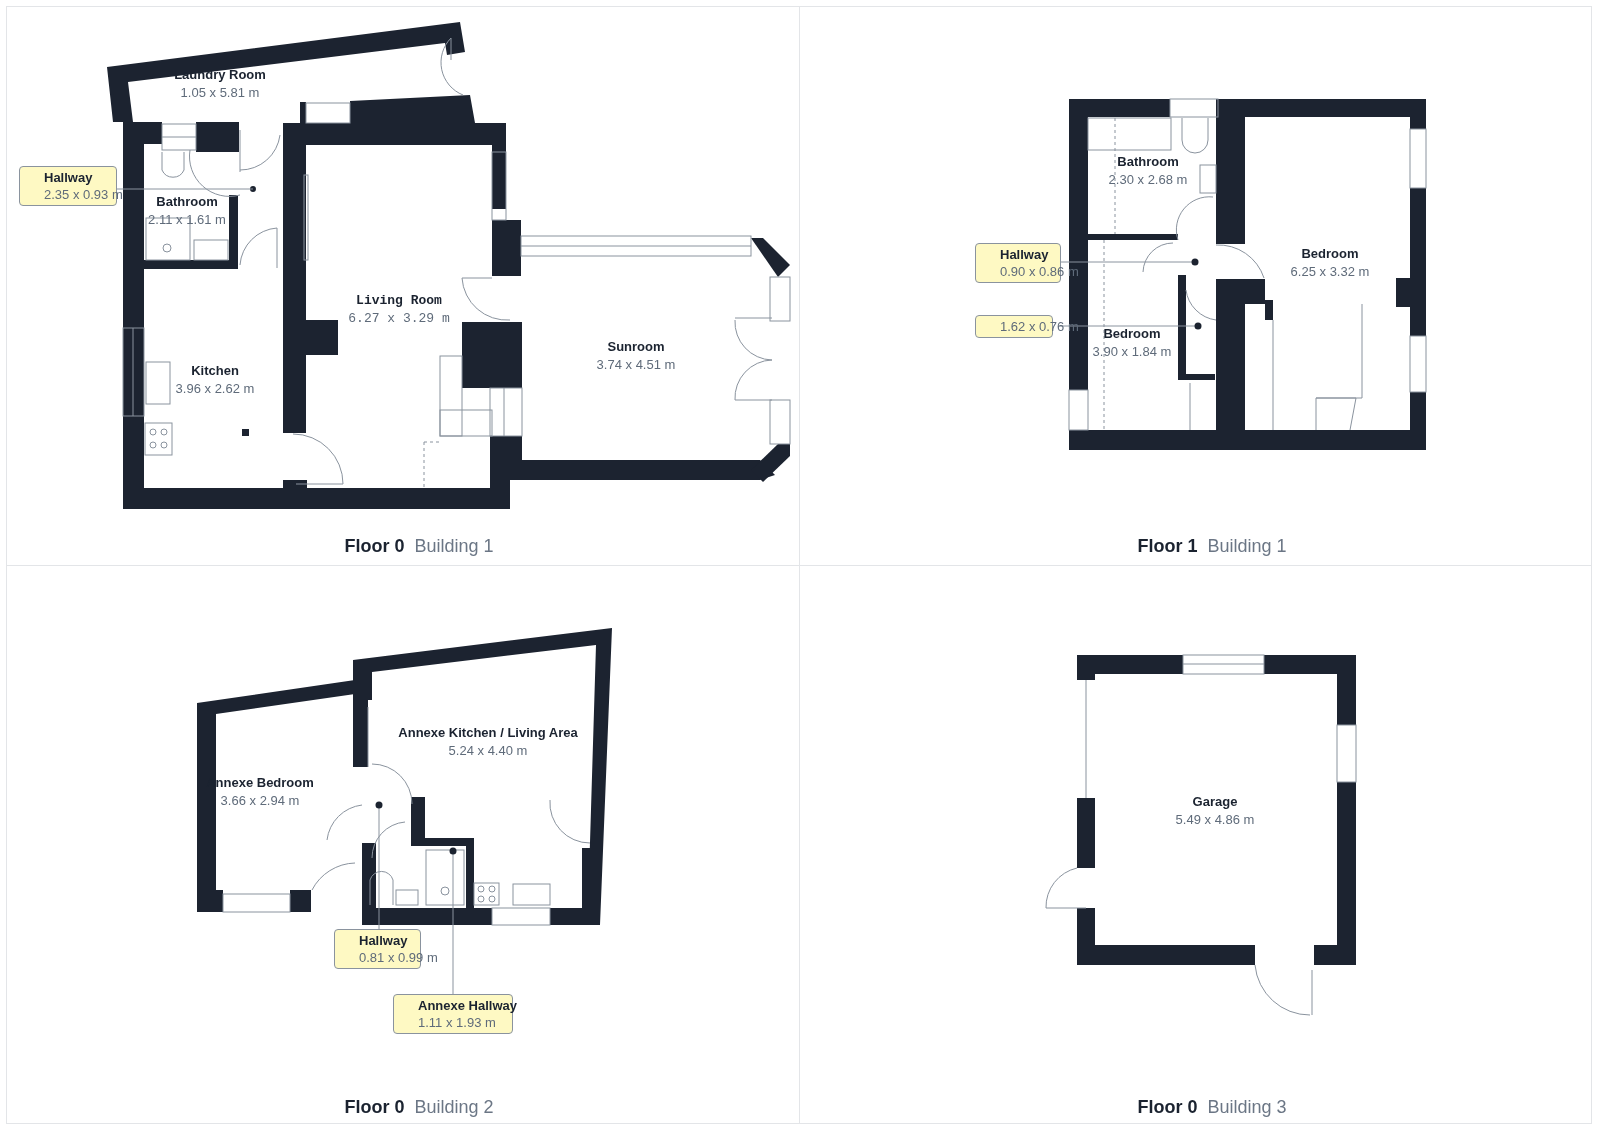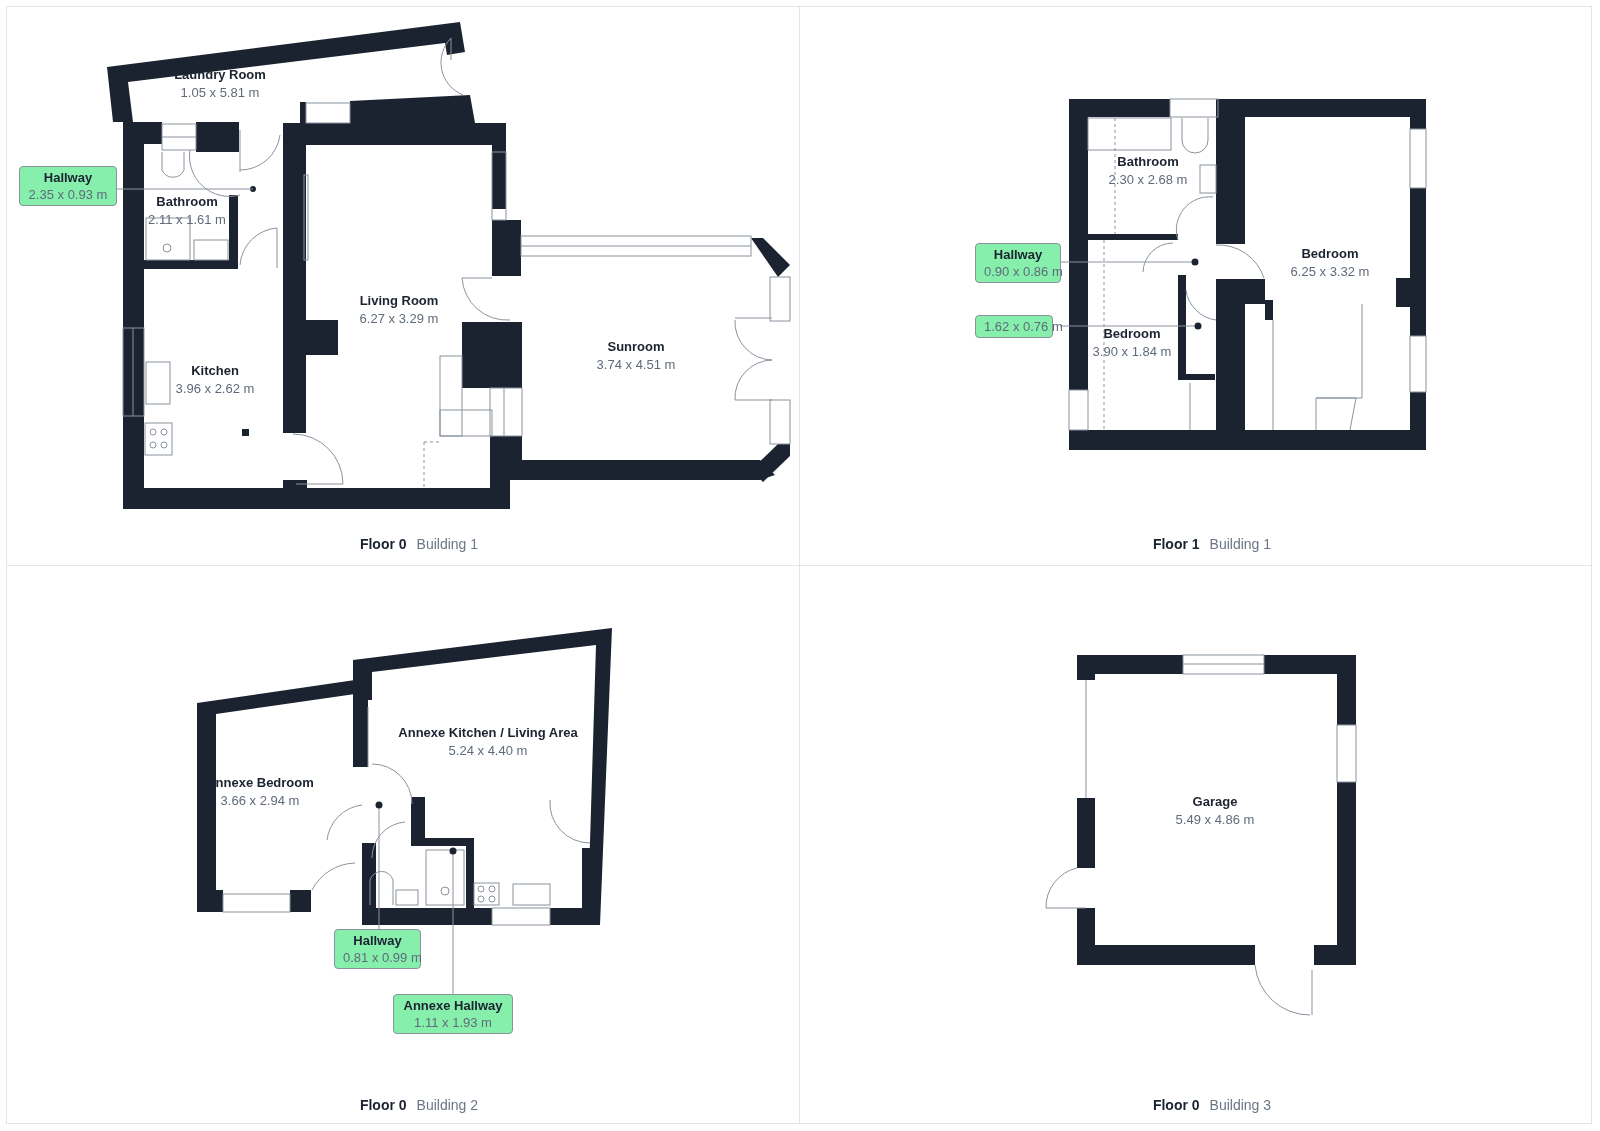--- a/index.html
+++ b/index.html
@@ -2,27 +2,27 @@
 <html><head>
 <meta charset="utf-8">
 <style>
   html,body{margin:0;padding:0;background:#ffffff;}
   body{width:1600px;height:1131px;position:relative;overflow:hidden;font-family:"Liberation Sans",sans-serif;}
   .frame{position:absolute;left:6px;top:6px;width:1586px;height:1118px;border:1px solid #e3e5e8;box-sizing:border-box;}
   .vdiv{position:absolute;left:799px;top:6px;width:1px;height:1118px;background:#e3e5e8;}
   .hdiv{position:absolute;left:6px;top:565px;width:1586px;height:1px;background:#e3e5e8;}
   .panel{position:absolute;}
   .plan{position:absolute;left:0;top:0;width:1600px;height:1131px;}
-  .caption{position:absolute;font-size:14px;color:#1b2330;white-space:nowrap;transform:translateX(-50%);padding-left:30px;}
+  .caption{position:absolute;font-size:18px;color:#1b2330;white-space:nowrap;transform:translateX(-50%);padding-left:30px;}
   .caption .floor{font-weight:bold;margin-right:10px;}
   .caption .bldg{color:#6b7685;}
   .room{position:absolute;text-align:center;transform:translate(-50%,0);white-space:nowrap;line-height:18px;}
   .room .nm{font-weight:bold;font-size:13px;color:#1b2330;display:block;}
   .room .dm{font-size:13px;color:#5f6b7a;display:block;}
-  .callout{position:absolute;border:1px solid #8a939e;border-radius:4px;background:#86efac;text-align:center;line-height:17px;padding:2px 8px;white-space:nowrap;box-sizing:border-box;}
+  .callout{position:absolute;border:1px solid #8a939e;border-radius:4px;background:#fef9c3;text-align:center;line-height:17px;padding:2px 24px;white-space:nowrap;box-sizing:border-box;}
   .callout .nm{font-weight:bold;font-size:13px;color:#1b2330;display:block;}
   .callout .dm{font-size:13px;color:#5f6b7a;display:block;}
 </style>
 </head>
 <body>
 
 <div class="frame"></div>
 <div class="vdiv"></div>
 <div class="hdiv"></div>
 
@@ -219,21 +219,21 @@
     <span class="dm">1.05 x 5.81 m</span>
   </div>
   <div class="room" style="left:187px;top:193px;">
     <span class="nm">Bathroom</span>
     <span class="dm">2.11 x 1.61 m</span>
   </div>
   <div class="room" style="left:215px;top:362px;">
     <span class="nm">Kitchen</span>
     <span class="dm">3.96 x 2.62 m</span>
   </div>
-  <div class="room" style="left:399px;top:292px;">
+  <div class="room" style="left:399px;top:292px;font-family:Liberation Mono, monospace;">
     <span class="nm">Living Room</span>
     <span class="dm">6.27 x 3.29 m</span>
   </div>
   <div class="room" style="left:636px;top:338px;">
     <span class="nm">Sunroom</span>
     <span class="dm">3.74 x 4.51 m</span>
   </div>
   <div class="callout" style="left:19px;top:166px;width:98px;">
     <span class="nm">Hallway</span>
     <span class="dm">2.35 x 0.93 m</span>

